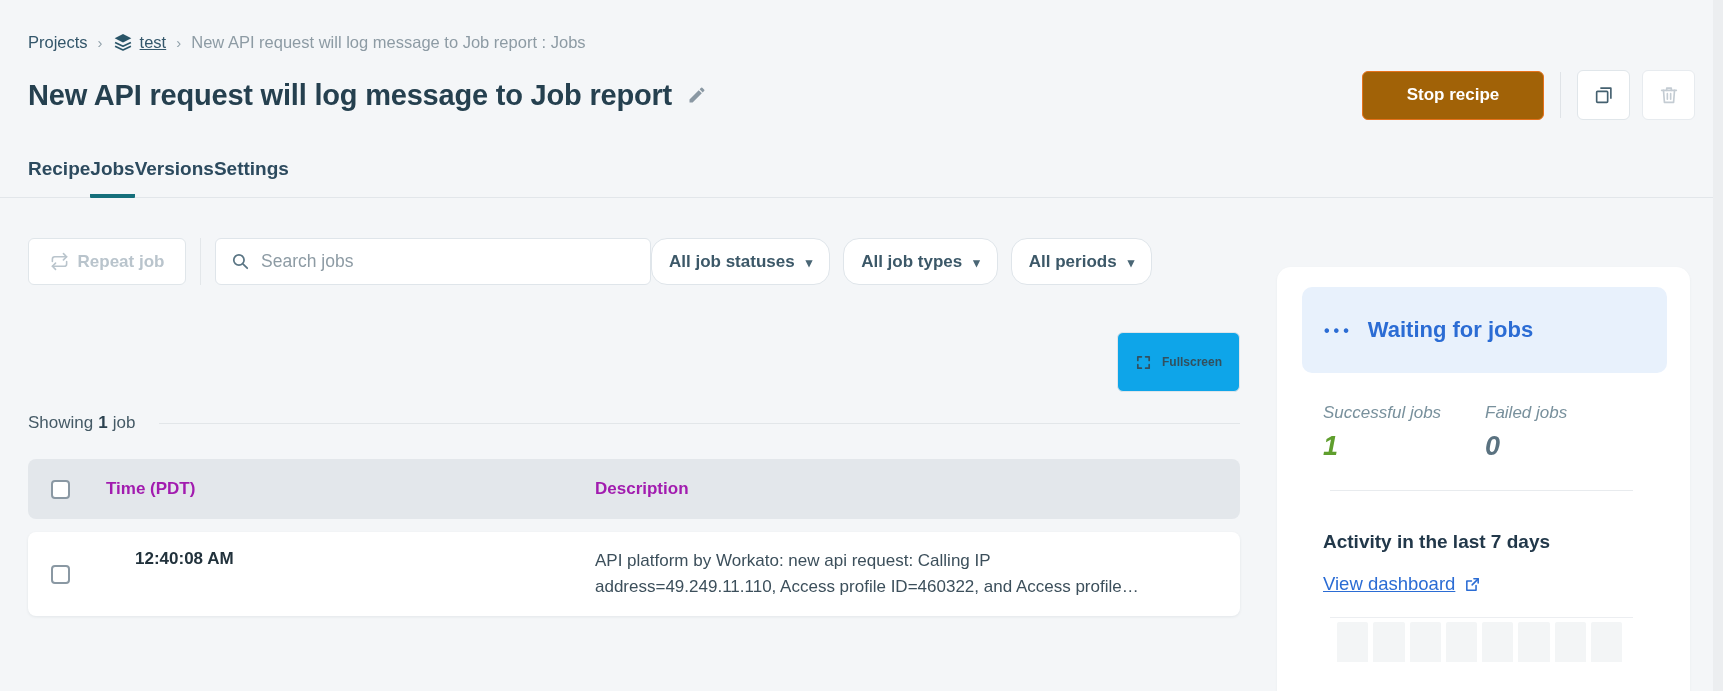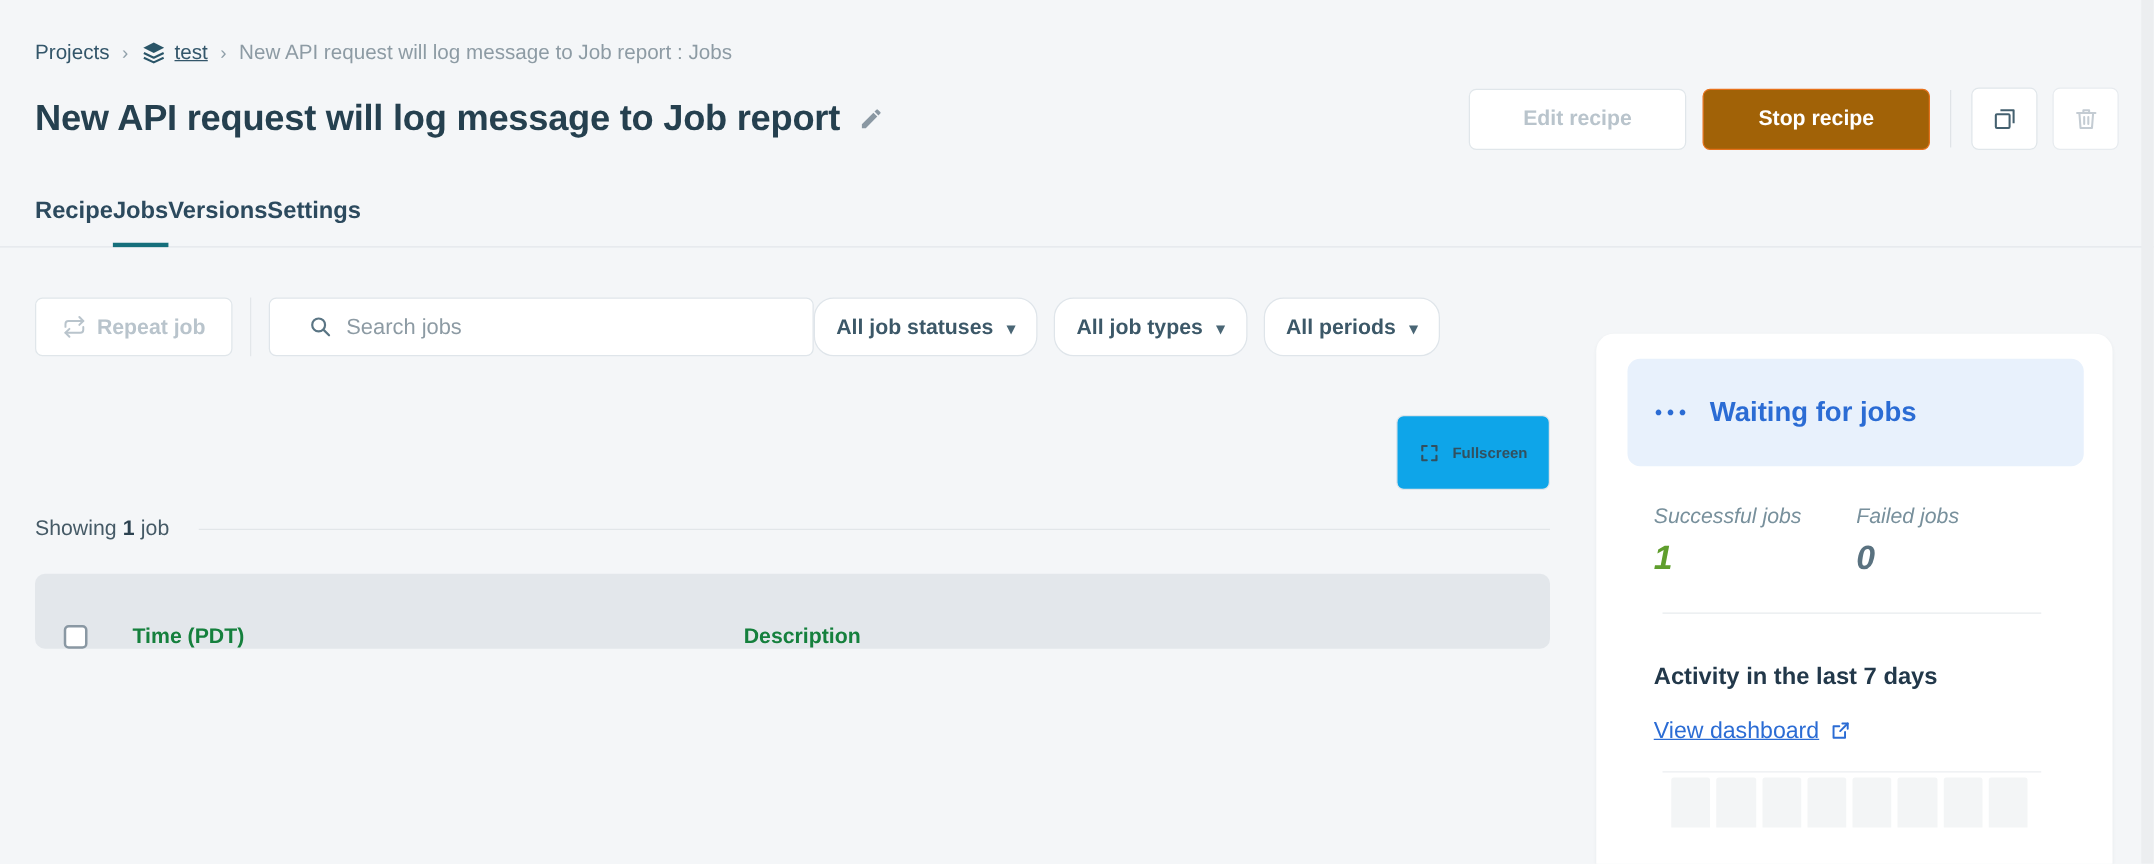--- a/index.html
+++ b/index.html
@@ -76,21 +76,21 @@
   .toolbar { margin-top:40px; display:flex; align-items:center; }
   .btn-repeat {
     width:158px; height:47px; background:#fff; border:1px solid #e0e6ea;
     border-radius:6px; color:#b9c4cc; font-weight:bold; font-size:17px;
     font-family:inherit; display:inline-flex; align-items:center;
     justify-content:center; gap:9px; cursor:pointer;
   }
   .toolbar-vdivider { width:1px; height:47px; background:#e3e7ea; margin:0 14px; }
   .searchbox {
     width:436px; height:47px; background:#fff; border:1px solid #dfe5ea;
-    border-radius:6px; display:flex; align-items:center; padding:0 31px; gap:11px;
+    border-radius:6px; display:flex; align-items:center; padding:0 15px; gap:11px;
   }
   .searchbox input {
     border:none; outline:none; flex:1; font-size:17.5px; font-family:inherit;
     color:#2d4351; background:transparent;
   }
   .searchbox input::placeholder { color:#8d9ba4; }
   .dd {
     height:47px; background:#fff; border:1px solid #dfe5ea; border-radius:16px;
     display:inline-flex; align-items:center; padding:0 17px; gap:11px;
     font-size:17px; font-weight:bold; color:#3c5868; font-family:inherit; cursor:pointer;
@@ -107,21 +107,21 @@
   }
 
   
   .showing-row { margin-top:21px; display:flex; align-items:center; font-size:17px; color:#455a66; }
   .showing-row b { color:#2c4250; margin:0 5px; }
   .showing-divider { flex:1; height:1px; background:#e2e6e9; margin-left:24px; }
 
   
   .thead {
     margin-top:26px; height:60px; background:#e3e7eb; border-radius:8px;
-    display:flex; align-items:flex-end; font-weight:bold; font-size:17px; color:#15803d;
+    display:flex; align-items:center; font-weight:bold; font-size:17px; color:#a21caf;
   }
   .col-check { width:78px; padding-left:23px; display:flex; align-items:center; }
   .col-time  { width:489px; }
   .col-desc  { width:560px; }
   .checkbox {
     width:19px; height:19px; background:#fff; border:2px solid #8a98a3;
     border-radius:4px; cursor:pointer;
   }
   .trow {
     margin-top:13px; height:84px; background:#fff; border-radius:8px;
@@ -187,21 +187,20 @@
 <div class="title-row">
   <h1 class="page-title">New API request will log message to Job report</h1>
   <button class="pencil-btn">
     <span>
       <svg width="20" height="20" viewBox="0 0 24 24" fill="#8a98a3">
         <path d="M3 17.25V21h3.75L17.8 9.94l-3.75-3.75L3 17.25zM20.7 7.04a1 1 0 0 0 0-1.41l-2.34-2.34a1 1 0 0 0-1.41 0l-1.83 1.83 3.75 3.75 1.83-1.83z"></path>
       </svg>
     </span>
   </button>
   <div class="title-spacer"></div>
-  <button class="btn btn-edit">Edit recipe</button>
   <button class="btn btn-stop">Stop recipe</button>
   <div class="head-vdivider"></div>
   <button class="btn-iconbox">
     <span>
       <svg width="22" height="22" viewBox="0 0 24 24" fill="none" stroke="#44606f" stroke-width="1.8" stroke-linejoin="round">
         <rect x="4" y="8" width="12" height="12" rx="1"></rect>
         <path d="M8 4.5 H19.5 V16"></path>
       </svg>
     </span>
   </button>
@@ -285,20 +284,27 @@
     </div>
 
     <div class="thead">
       <div class="col-check">
         <div class="checkbox"></div>
       </div>
       <div class="col-time">Time (PDT)</div>
       <div class="col-desc">Description</div>
     </div>
 
+    <div class="trow">
+      <div class="col-check">
+        <div class="checkbox"></div>
+      </div>
+      <div class="col-time">12:40:08 AM</div>
+      <div class="col-desc">API platform by Workato: new api request: Calling IP address=49.249.11.110, Access profile ID=460322, and Access profile…</div>
+    </div>
 
   </div>
 
   <aside class="sidebar">
     <div class="side-card">
       <div class="status-banner">
         <span class="status-dots">•••</span>
         <span class="status-label">Waiting for jobs</span>
       </div>
       <div class="stats">

